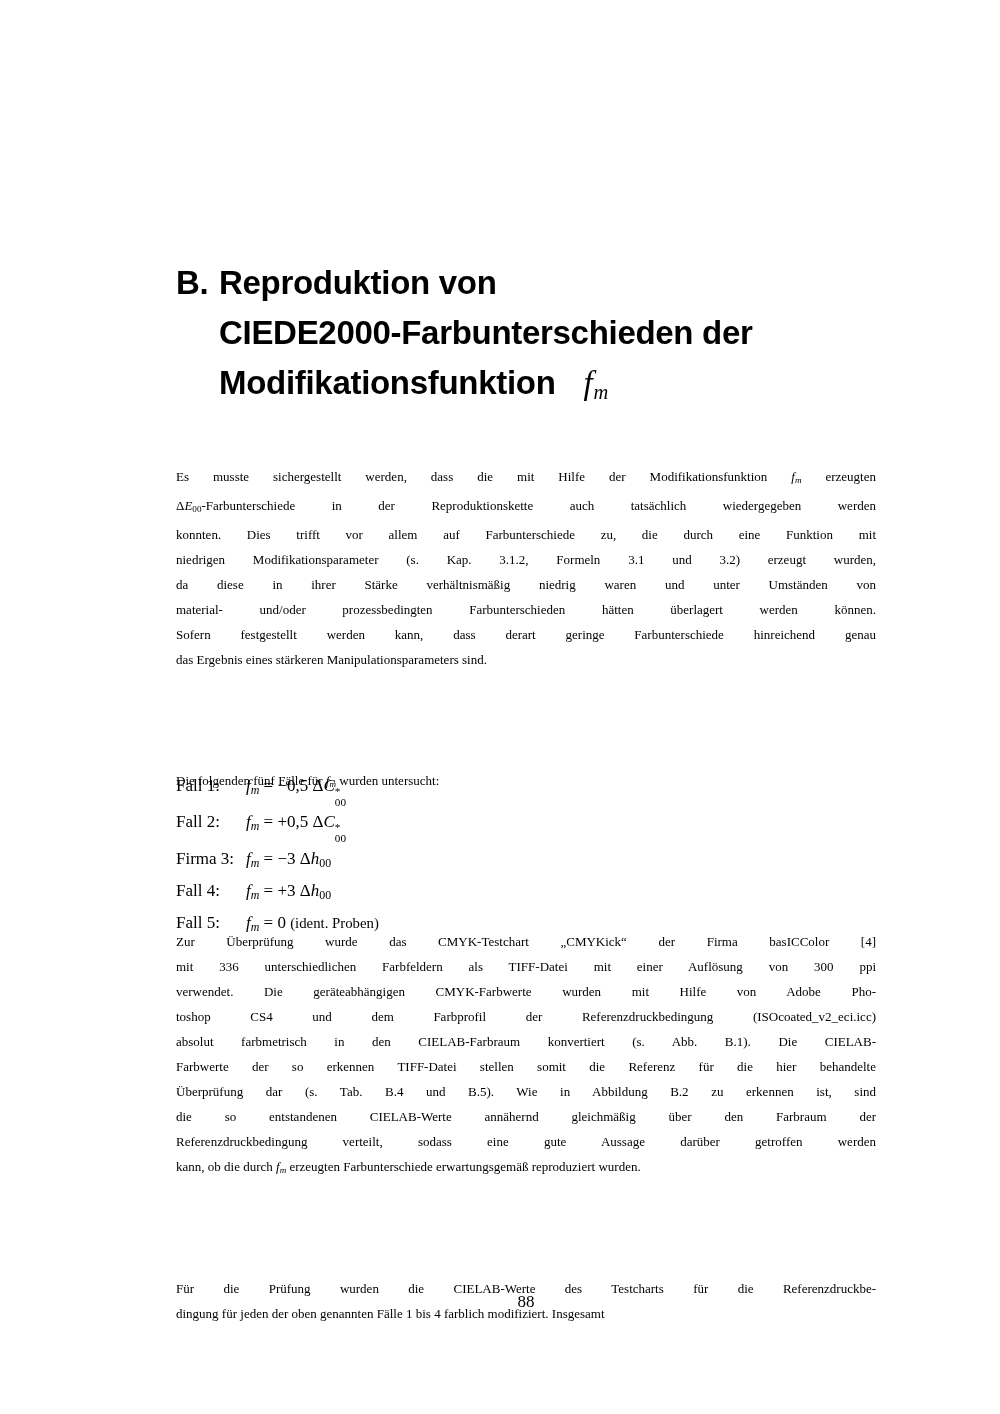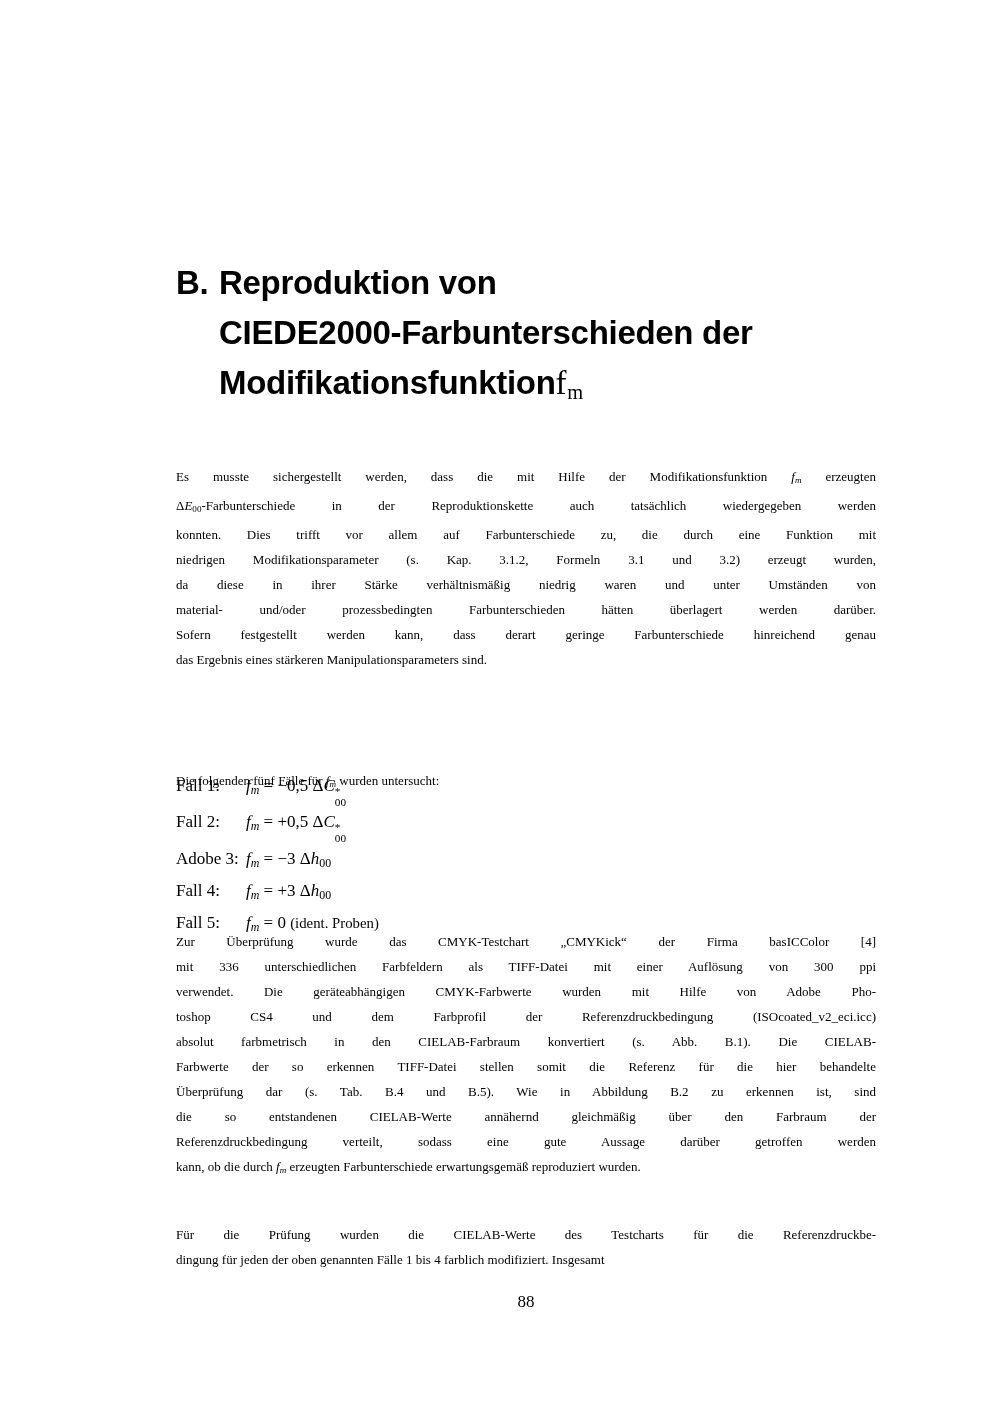--- a/index.html
+++ b/index.html
@@ -26,21 +26,22 @@
     line-height: 50px;
     letter-spacing: -0.3px;
     white-space: nowrap;
   }
   .h-row { display: flex; }
   .h-num { width: 43px; flex: none; }
   .h-indent { padding-left: 43px; }
   .h-math {
     font-family: "Liberation Serif", "DejaVu Serif", serif;
     font-weight: 400;
-    margin-left: 0;
+    font-style: italic;
+    margin-left: 28px;
   }
   .hm-sub {
     font-size: 0.62em;
     vertical-align: -0.22em;
     margin-left: 1px;
   }
   
   .para {
     position: absolute;
     left: 176px;
@@ -98,21 +99,21 @@
     <div class="h-indent">CIEDE2000-Farbunterschieden der</div>
     <div class="h-indent"><span>Modifikationsfunktion</span><span class="h-math"><span>f</span><span class="hm-sub">m</span></span></div>
   </header>
 
   <section class="para" style="top:464px">
     <div class="jline">Es musste sichergestellt werden, dass die mit Hilfe der Modifikationsfunktion <span class="i">f</span><span class="isub">m</span> erzeugten</div>
     <div class="jline">Δ<span class="i">E</span><span class="sub">00</span>-Farbunterschiede in der Reproduktionskette auch tatsächlich wiedergegeben werden</div>
     <div class="jline">konnten. Dies trifft vor allem auf Farbunterschiede zu, die durch eine Funktion mit</div>
     <div class="jline">niedrigen Modifikationsparameter (s. Kap. 3.1.2, Formeln 3.1 und 3.2) erzeugt wurden,</div>
     <div class="jline">da diese in ihrer Stärke verhältnismäßig niedrig waren und unter Umständen von</div>
-    <div class="jline">material- und/oder prozessbedingten Farbunterschieden hätten überlagert werden darüber.</div>
+    <div class="jline">material- und/oder prozessbedingten Farbunterschieden hätten überlagert werden können.</div>
     <div class="jline">Sofern festgestellt werden kann, dass derart geringe Farbunterschiede hinreichend genau</div>
     <div class="lline">das Ergebnis eines stärkeren Manipulationsparameters sind.</div>
   </section>
 
   <section class="para" style="top:768px">
     <div class="lline">Die folgenden fünf Fälle für <span class="i">f</span><span class="isub">m</span> wurden untersucht:</div>
   </section>
 
   <section class="cases" style="top:772px">
     <div class="case-row">
@@ -123,21 +124,21 @@
           </span></span>
     </div>
     <div class="case-row">
       <span class="case-label">Fall 2:</span>
       <span class="case-formula"><span class="i">f</span><span class="isub">m</span> = +0,5 Δ<span class="i">C</span><span class="ss">
             <span>*</span>
             <span>00</span>
           </span></span>
     </div>
     <div class="case-row">
-      <span class="case-label">Adobe 3:</span>
+      <span class="case-label">Firma 3:</span>
       <span class="case-formula"><span class="i">f</span><span class="isub">m</span> = −3 Δ<span class="i">h</span><span class="sub">00</span></span>
     </div>
     <div class="case-row">
       <span class="case-label">Fall 4:</span>
       <span class="case-formula"><span class="i">f</span><span class="isub">m</span> = +3 Δ<span class="i">h</span><span class="sub">00</span></span>
     </div>
     <div class="case-row">
       <span class="case-label">Fall 5:</span>
       <span class="case-formula"><span class="i">f</span><span class="isub">m</span> = 0 <span class="small">(ident. Proben)</span></span>
     </div>
@@ -149,20 +150,20 @@
     <div class="jline">verwendet. Die geräteabhängigen CMYK-Farbwerte wurden mit Hilfe von Adobe Pho-</div>
     <div class="jline">toshop CS4 und dem Farbprofil der Referenzdruckbedingung (ISOcoated_v2_eci.icc)</div>
     <div class="jline">absolut farbmetrisch in den CIELAB-Farbraum konvertiert (s. Abb. B.1). Die CIELAB-</div>
     <div class="jline">Farbwerte der so erkennen TIFF-Datei stellen somit die Referenz für die hier behandelte</div>
     <div class="jline">Überprüfung dar (s. Tab. B.4 und B.5). Wie in Abbildung B.2 zu erkennen ist, sind</div>
     <div class="jline">die so entstandenen CIELAB-Werte annähernd gleichmäßig über den Farbraum der</div>
     <div class="jline">Referenzdruckbedingung verteilt, sodass eine gute Aussage darüber getroffen werden</div>
     <div class="lline">kann, ob die durch <span class="i">f</span><span class="isub">m</span> erzeugten Farbunterschiede erwartungsgemäß reproduziert wurden.</div>
   </section>
 
-  <section class="para" style="top:1222px">
+  <section class="para" style="top:1276px">
     <div class="jline">Für die Prüfung wurden die CIELAB-Werte des Testcharts für die Referenzdruckbe-</div>
     <div class="lline">dingung für jeden der oben genannten Fälle 1 bis 4 farblich modifiziert. Insgesamt</div>
   </section>
 
   <footer class="pageno">88</footer>
 
 </div>
 
 </body></html>

